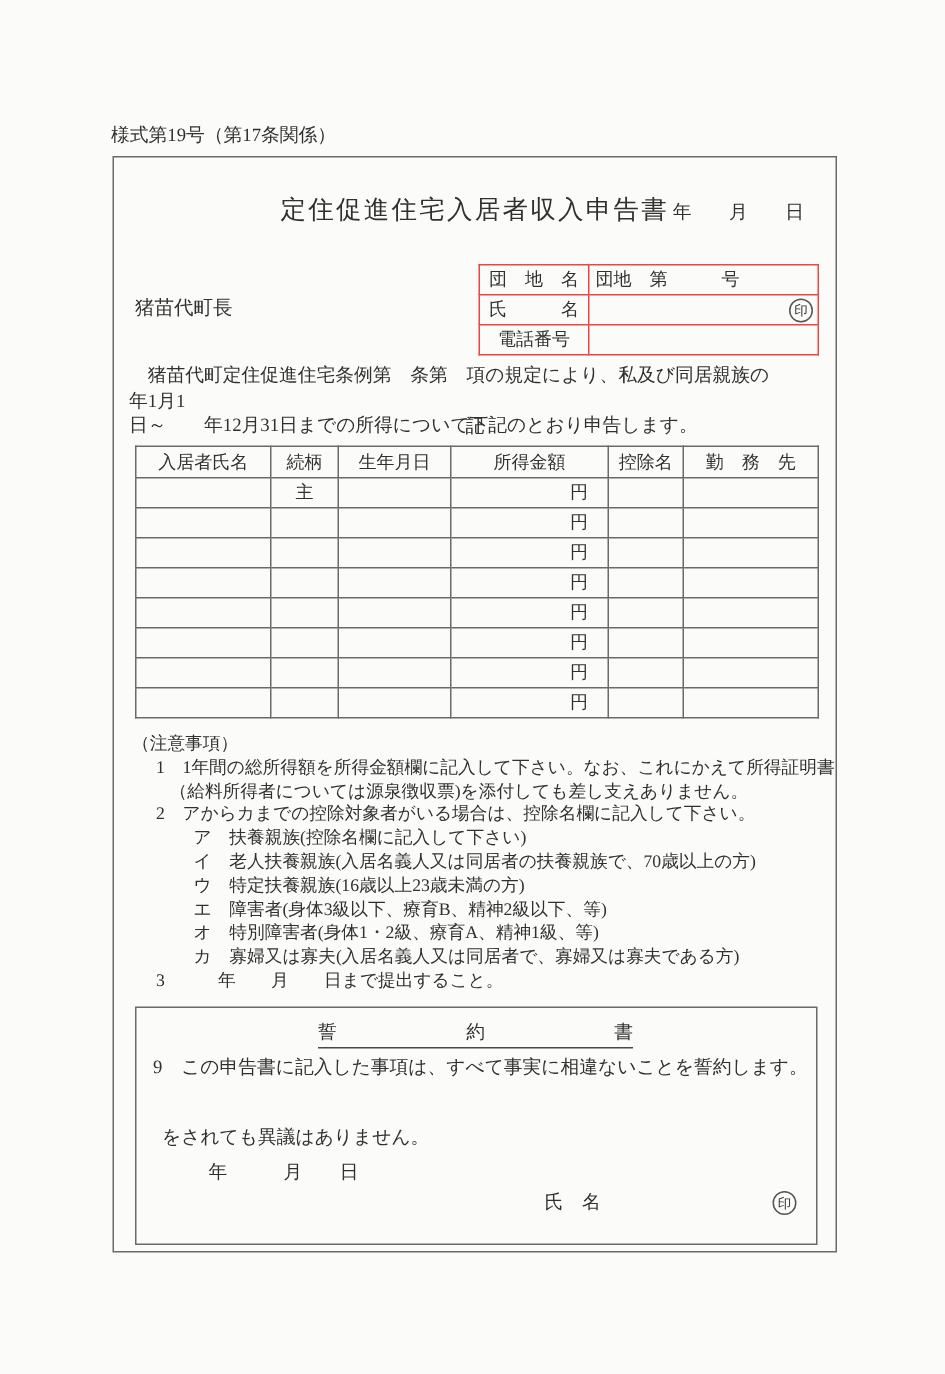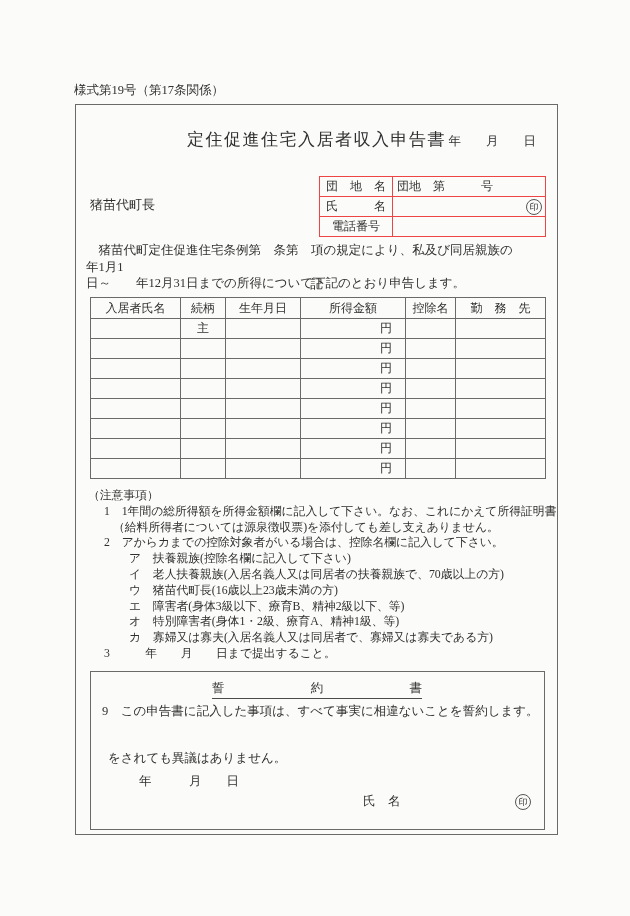--- a/index.html
+++ b/index.html
@@ -177,21 +177,21 @@
     </tbody>
   </table>
 
   <div class="notes">
     <div>（注意事項）</div>
     <div class="ind1">1　1年間の総所得額を所得金額欄に記入して下さい。なお、これにかえて所得証明書</div>
     <div class="ind1c">（給料所得者については源泉徴収票)を添付しても差し支えありません。</div>
     <div class="ind1">2　アからカまでの控除対象者がいる場合は、控除名欄に記入して下さい。</div>
     <div class="ind2">ア　扶養親族(控除名欄に記入して下さい)</div>
     <div class="ind2">イ　老人扶養親族(入居名義人又は同居者の扶養親族で、70歳以上の方)</div>
-    <div class="ind2">ウ　猪苗代町長(16歳以上23歳未満の方)</div>
+    <div class="ind2">ウ　特定扶養親族(16歳以上23歳未満の方)</div>
     <div class="ind2">エ　障害者(身体3級以下、療育B、精神2級以下、等)</div>
     <div class="ind2">オ　特別障害者(身体1・2級、療育A、精神1級、等)</div>
     <div class="ind2">カ　寡婦又は寡夫(入居名義人又は同居者で、寡婦又は寡夫である方)</div>
     <div class="ind1">3　　　年　　月　　日まで提出すること。</div>
   </div>
 
   <div class="pledge-box">
     <div class="pledge-title">
       <span>誓</span>
       <span>約</span>

